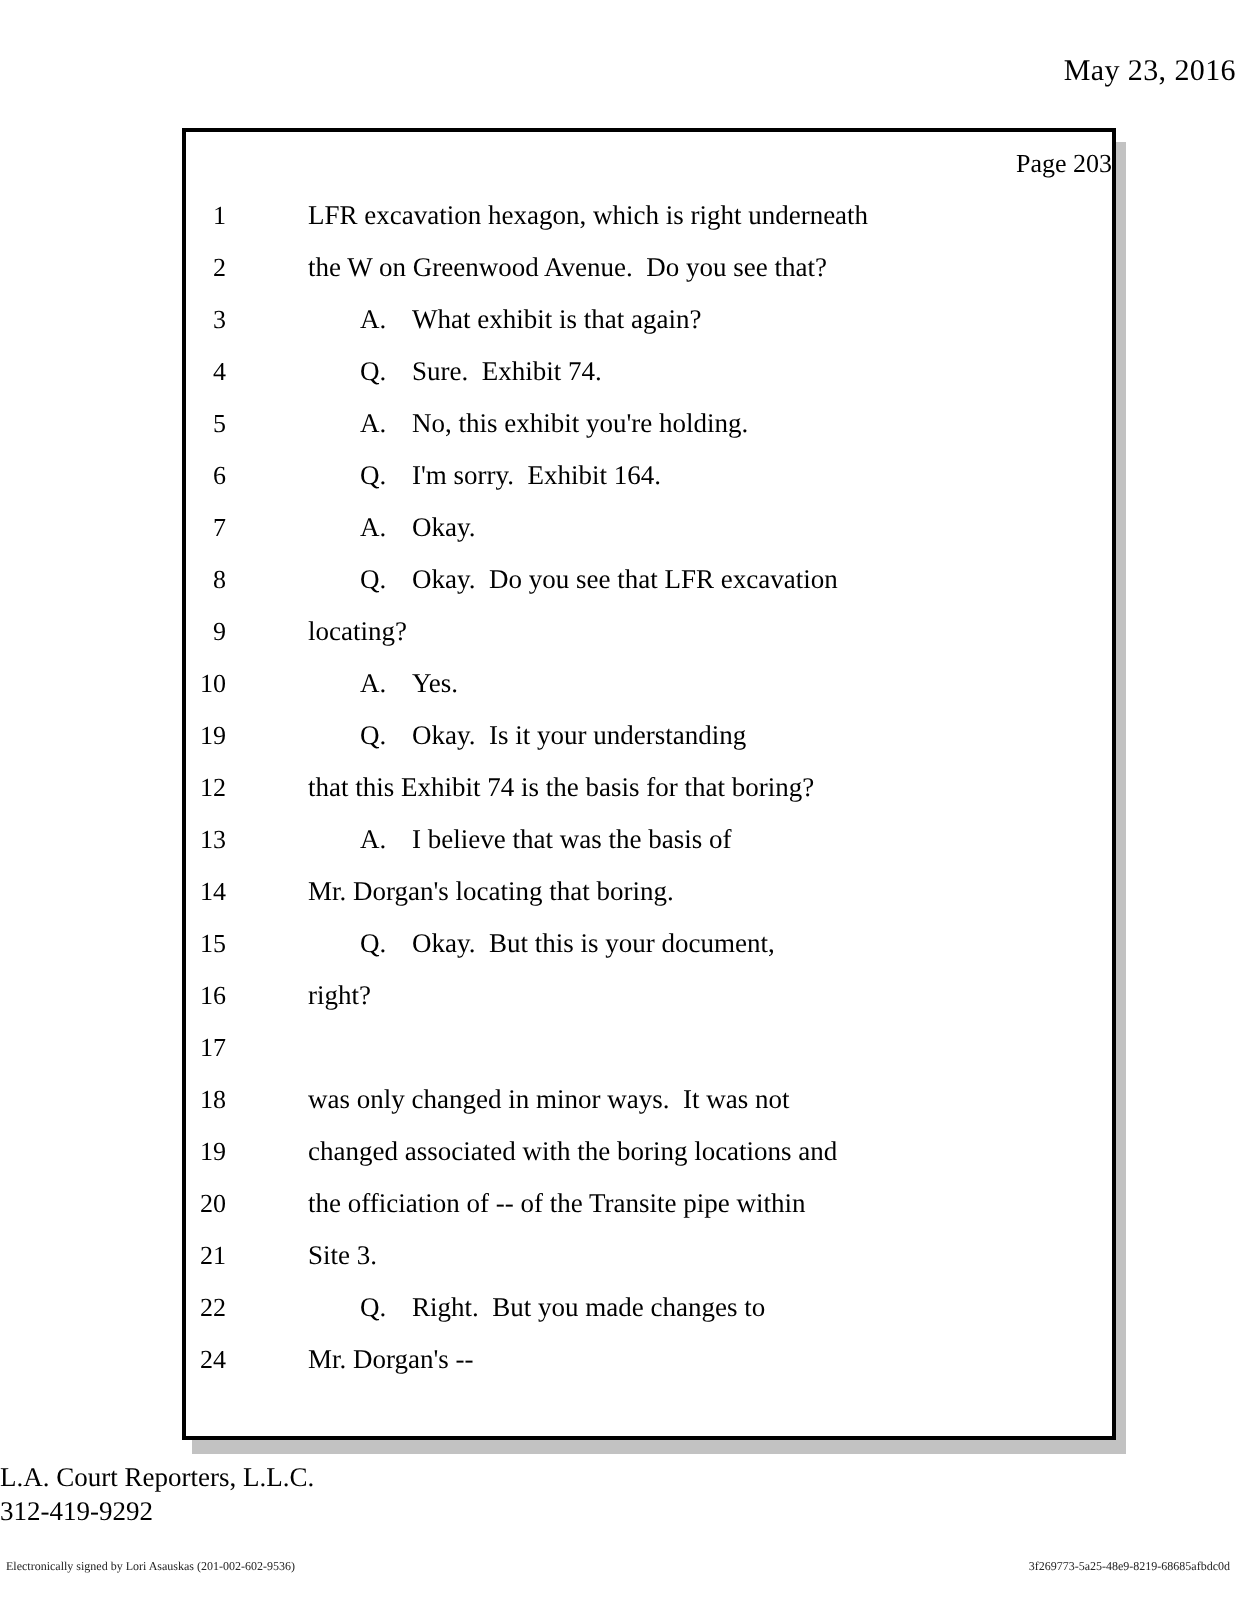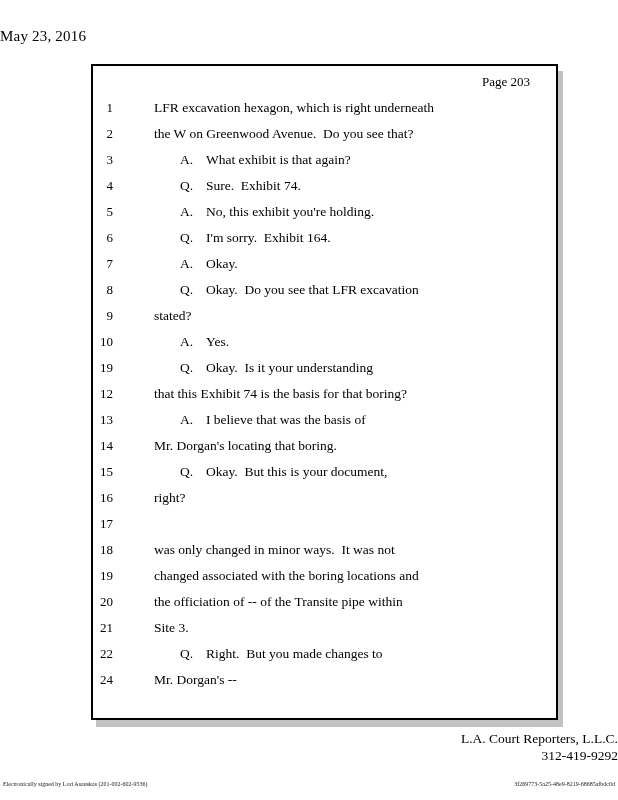--- a/index.html
+++ b/index.html
@@ -16,38 +16,37 @@
     position: relative;
     width: 618px;
     height: 800px;
     background: #ffffff;
   }
   .date-header {
     position: absolute;
     top: 28px;
     left: 0;
     width: 100%;
-    text-align: left;
+    text-align: right;
     font-size: 15px;
     letter-spacing: 0.2px;
   }
   .doc-box {
     position: absolute;
     left: 91px;
     top: 64px;
     width: 463px;
     height: 652px;
     background: #ffffff;
     border: 2px solid #000;
     box-shadow: 5px 7px 0 #c2c2c2;
     box-sizing: content-box;
   }
   .page-label {
     margin-top: 8px;
-    padding-right: 26px;
     height: 24px;
     text-align: right;
     font-size: 13px;
   }
   .lines {
     margin-top: 2px;
   }
   .line {
     display: flex;
     height: 26px;
@@ -67,21 +66,21 @@
   .prefix {
     display: inline-block;
     margin-left: 26px;
     width: 26px;
   }
   .footer {
     position: absolute;
     top: 730px;
     left: 0;
     width: 100%;
-    text-align: right;
+    text-align: left;
     font-size: 13.5px;
     line-height: 17px;
   }
   .bottom-strip {
     position: absolute;
     top: 781px;
     left: 0;
     width: 100%;
     display: flex;
     justify-content: space-between;
@@ -128,21 +127,21 @@
         <div class="line">
           <span class="num">7</span>
           <span class="text"><span class="prefix">A.</span><span>Okay.</span></span>
         </div>
         <div class="line">
           <span class="num">8</span>
           <span class="text"><span class="prefix">Q.</span><span>Okay.  Do you see that LFR excavation</span></span>
         </div>
         <div class="line">
           <span class="num">9</span>
-          <span class="text"><span>stated?</span></span>
+          <span class="text"><span>locating?</span></span>
         </div>
         <div class="line">
           <span class="num">10</span>
           <span class="text"><span class="prefix">A.</span><span>Yes.</span></span>
         </div>
         <div class="line">
           <span class="num">19</span>
           <span class="text"><span class="prefix">Q.</span><span>Okay.  Is it your understanding</span></span>
         </div>
         <div class="line">

